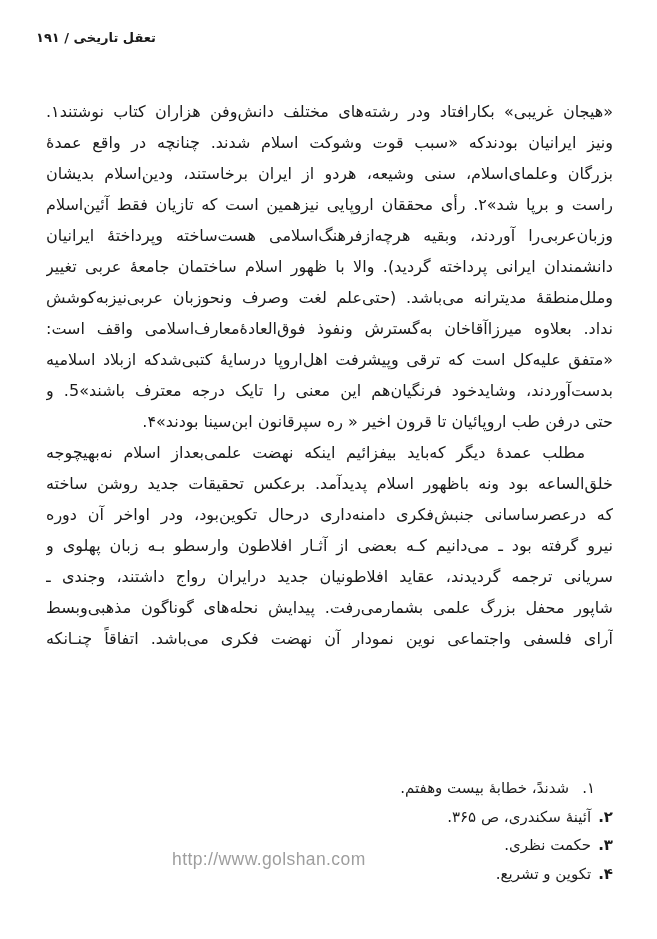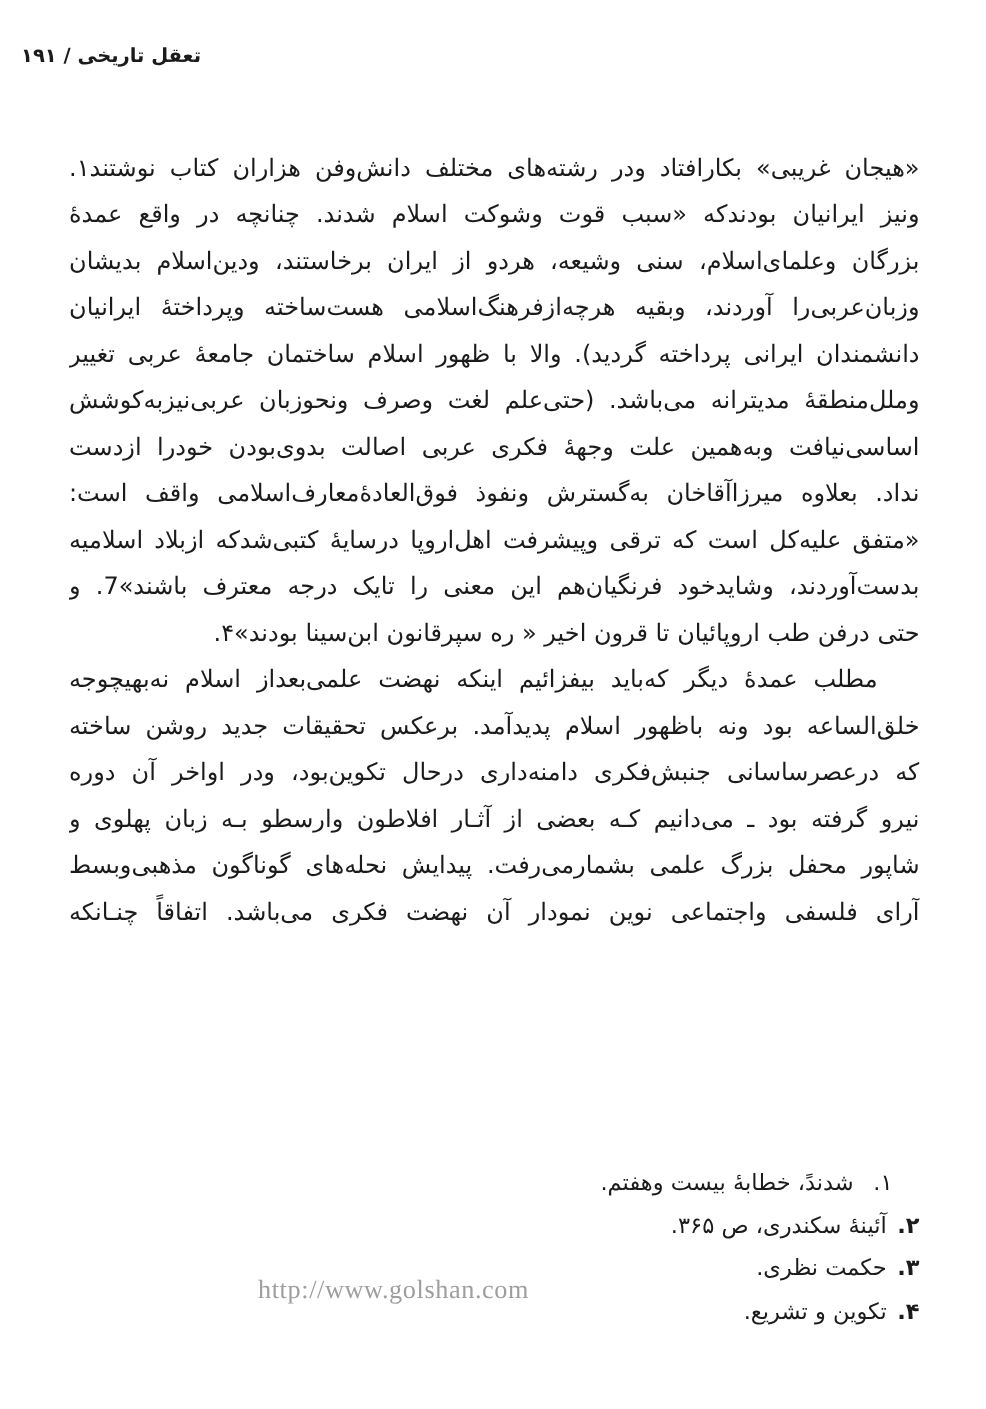--- a/index.html
+++ b/index.html
@@ -9,21 +9,21 @@
     height: 939px;
     background: #ffffff;
     font-family: "DejaVu Sans", sans-serif;
     color: #1b1b1b;
     overflow: hidden;
     direction: rtl;
   }
   .running-head {
     position: absolute;
     top: 30px;
-    left: 14px;
+    left: 36px;
     direction: rtl;
     font-size: 13px;
     font-weight: bold;
     letter-spacing: 0.2px;
     white-space: nowrap;
   }
   .body-text {
     position: absolute;
     top: 96px;
     right: 44px;
@@ -56,21 +56,21 @@
   }
   .footnote { text-align: right; white-space: nowrap; }
   .footnote .fn-marker { margin-left: 7px; font-weight: bold; }
   .footnote.first { padding-right: 18px; }
   .footnote.first .fn-marker { margin-left: 13px; font-weight: normal; }
   .url-watermark {
     position: absolute;
     top: 849px;
     left: 172px;
     direction: ltr;
-    font-family: Liberation Serif, serif;
+    font-family: Liberation Sans, sans-serif;
     font-size: 17.5px;
     color: #9e9e9e;
     letter-spacing: 0.4px;
     white-space: nowrap;
   }
 </style>
 </head>
 <body>
 
 <div class="page">
@@ -80,48 +80,49 @@
   <div class="body-text">
 
     <div class="para">
 
         <div class="line first">«هیجان غریبی» بکارافتاد ودر رشته‌های مختلف دانش‌وفن هزاران کتاب نوشتند۱.</div>
 
         <div class="line">ونیز ایرانیان بودندکه «سبب قوت وشوکت اسلام شدند. چنانچه در واقع عمدهٔ</div>
 
         <div class="line">بزرگان وعلمای‌اسلام، سنی وشیعه، هردو از ایران برخاستند، ودین‌اسلام بدیشان</div>
 
+        <div class="line">راست و برپا شد»۲. رأی محققان اروپایی نیزهمین است که تازیان فقط آئین‌اسلام</div>
 
         <div class="line">وزبان‌عربی‌را آوردند، وبقیه هرچه‌ازفرهنگ‌اسلامی هست‌ساخته وپرداختهٔ ایرانیان</div>
 
         <div class="line">دانشمندان ایرانی پرداخته گردید). والا با ظهور اسلام ساختمان جامعهٔ عربی تغییر</div>
 
         <div class="line">وملل‌منطقهٔ مدیترانه می‌باشد. (حتی‌علم لغت وصرف ونحوزبان عربی‌نیزبه‌کوشش</div>
 
-        <div class="line">اساسی‌نیافت وبه‌همین علت وجههٔ فکری عربی اصالت بدوی‌بودن خودرا ازدست</div>
 
         <div class="line">نداد. بعلاوه میرزاآقاخان به‌گسترش ونفوذ فوق‌العادهٔ‌معارف‌اسلامی واقف است:</div>
 
         <div class="line">«متفق علیه‌کل است که ترقی وپیشرفت اهل‌اروپا درسایهٔ کتبی‌شدکه ازبلاد اسلامیه</div>
 
-        <div class="line">بدست‌آوردند، وشایدخود فرنگیان‌هم این معنی را تایک درجه معترف باشند»7. و</div>
+        <div class="line">بدست‌آوردند، وشایدخود فرنگیان‌هم این معنی را تایک درجه معترف باشند»5. و</div>
 
         <div class="line last">حتی درفن طب اروپائیان تا قرون اخیر « ره سپرقانون ابن‌سینا بودند»۴.</div>
       </div>
 
     <div class="para indented">
 
         <div class="line first">مطلب عمدهٔ دیگر که‌باید بیفزائیم اینکه نهضت علمی‌بعداز اسلام نه‌بهیچوجه</div>
 
         <div class="line">خلق‌الساعه بود ونه باظهور اسلام پدیدآمد. برعکس تحقیقات جدید روشن ساخته</div>
 
         <div class="line">که درعصرساسانی جنبش‌فکری دامنه‌داری درحال تکوین‌بود، ودر اواخر آن دوره</div>
 
         <div class="line">نیرو گرفته بود ـ می‌دانیم کـه بعضی از آثـار افلاطون وارسطو بـه زبان پهلوی و</div>
 
+        <div class="line">سریانی ترجمه گردیدند، عقاید افلاطونیان جدید درایران رواج داشتند، وجندی ـ</div>
 
         <div class="line">شاپور محفل بزرگ علمی بشمارمی‌رفت. پیدایش نحله‌های گوناگون مذهبی‌وبسط</div>
 
         <div class="line">آرای فلسفی واجتماعی نوین نمودار آن نهضت فکری می‌باشد. اتفاقاً چنـانکه</div>
 
 
       </div>
 
   </div>
 

